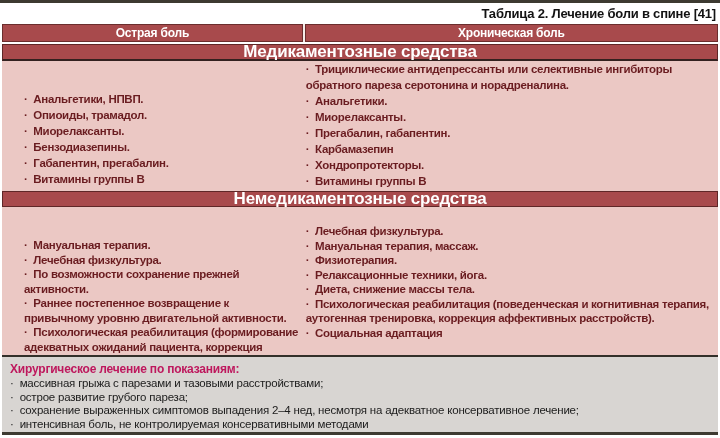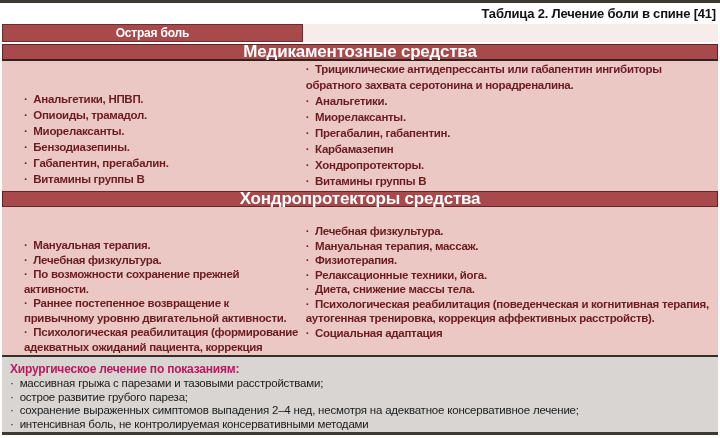--- a/index.html
+++ b/index.html
@@ -72,46 +72,47 @@
 <body>
 
 <div class="top-rule"></div>
 
 <div class="title-bar">Таблица 2. Лечение боли в спине [41]</div>
 
 <div class="tbl">
 
   <div class="head-row">
     <div class="head-cell acute">Острая боль</div>
+    <div class="head-cell chronic">Хроническая боль</div>
   </div>
 
   <div class="bar bar-med">Медикаментозные средства</div>
 
   <div class="pink-wrap">
     <div class="grid grid1">
       <div class="gcol acute">
           <div class="li">Анальгетики, НПВП.</div>
           <div class="li">Опиоиды, трамадол.</div>
           <div class="li">Миорелаксанты.</div>
           <div class="li">Бензодиазепины.</div>
           <div class="li">Габапентин, прегабалин.</div>
           <div class="li">Витамины группы В</div>
         </div>
       <div class="gcol chronic">
-          <div class="li">Трициклические антидепрессанты или габапентин ингибиторы обратного захвата серотонина и норадреналина.</div>
+          <div class="li">Трициклические антидепрессанты или селективные ингибиторы обратного пареза серотонина и норадреналина.</div>
           <div class="li">Анальгетики.</div>
           <div class="li">Миорелаксанты.</div>
           <div class="li">Прегабалин, габапентин.</div>
           <div class="li">Карбамазепин</div>
           <div class="li">Хондропротекторы.</div>
           <div class="li">Витамины группы В</div>
         </div>
     </div>
 
-    <div class="bar bar-nonmed">Хондропротекторы средства</div>
+    <div class="bar bar-nonmed">Немедикаментозные средства</div>
 
     <div class="grid grid2">
       <div class="gcol acute">
           <div class="li">Сухое тепло.</div>
           <div class="li">Мануальная терапия.</div>
           <div class="li">Лечебная физкультура.</div>
           <div class="li">По возможности сохранение прежней активности.</div>
           <div class="li">Раннее постепенное возвращение к привычному уровню двигательной активности.</div>
           <div class="li">Психологическая реабилитация (формирование адекватных ожиданий пациента, коррекция аффективных расстройств)</div>
         </div>

